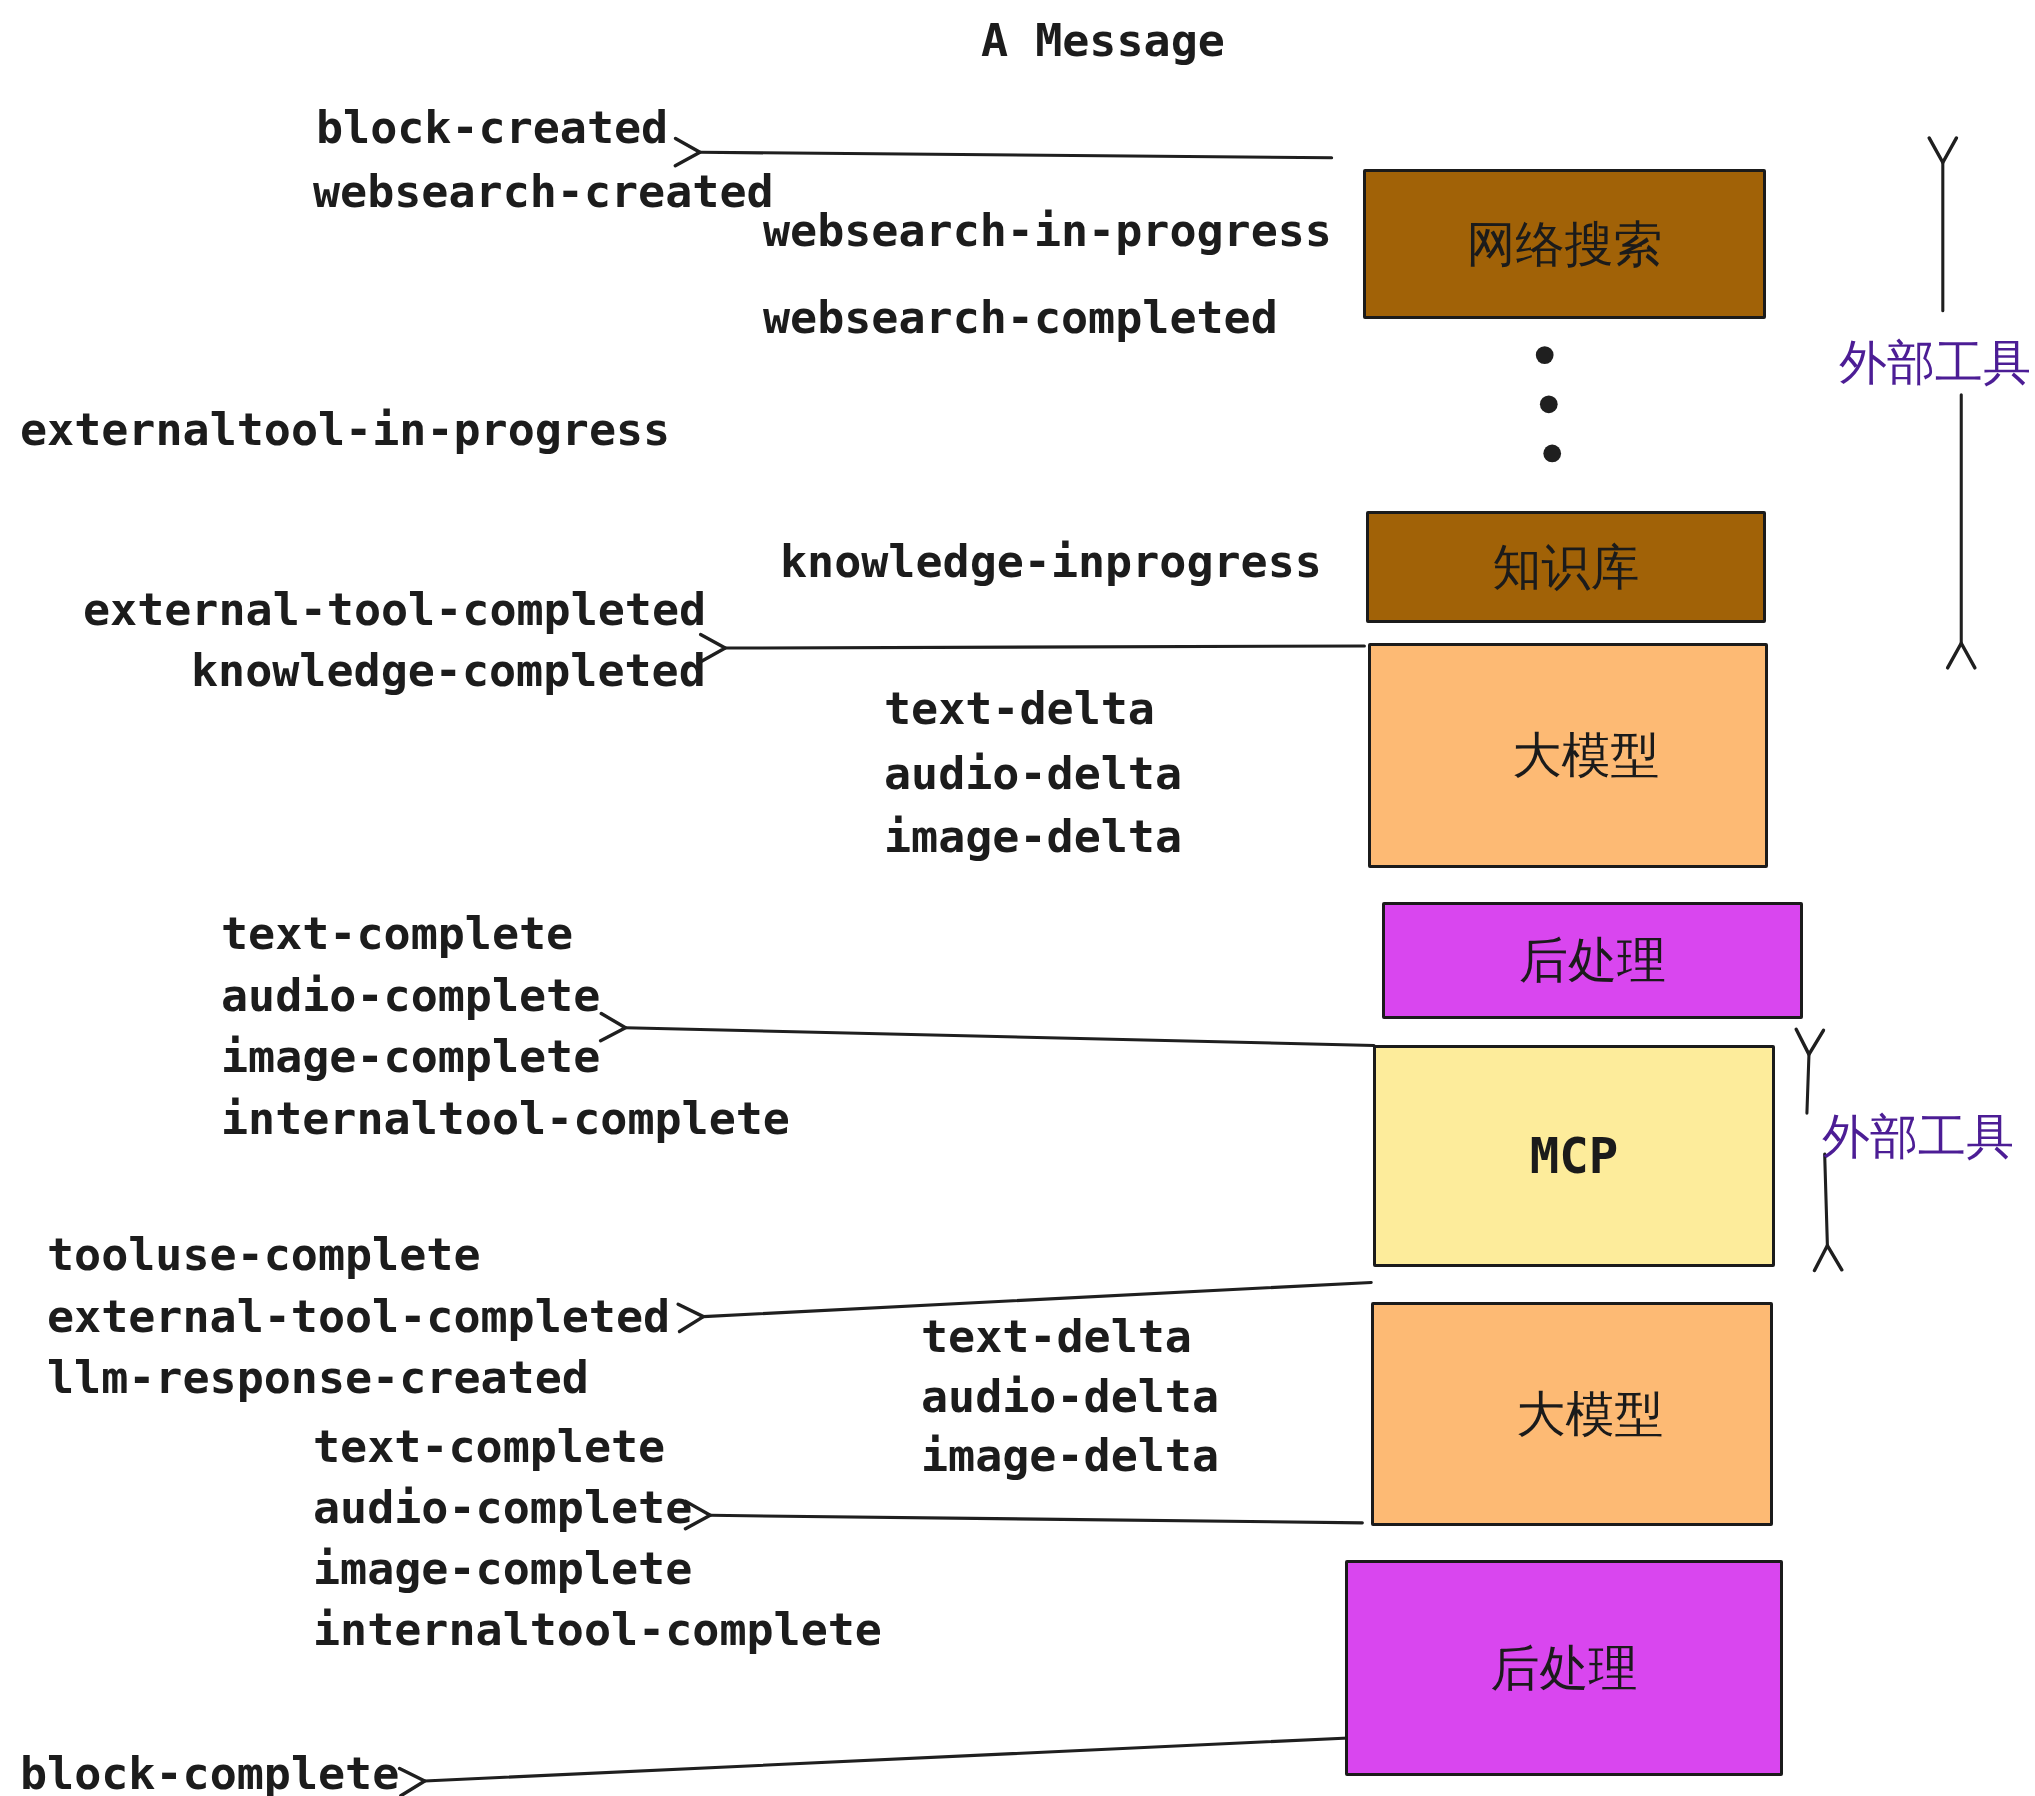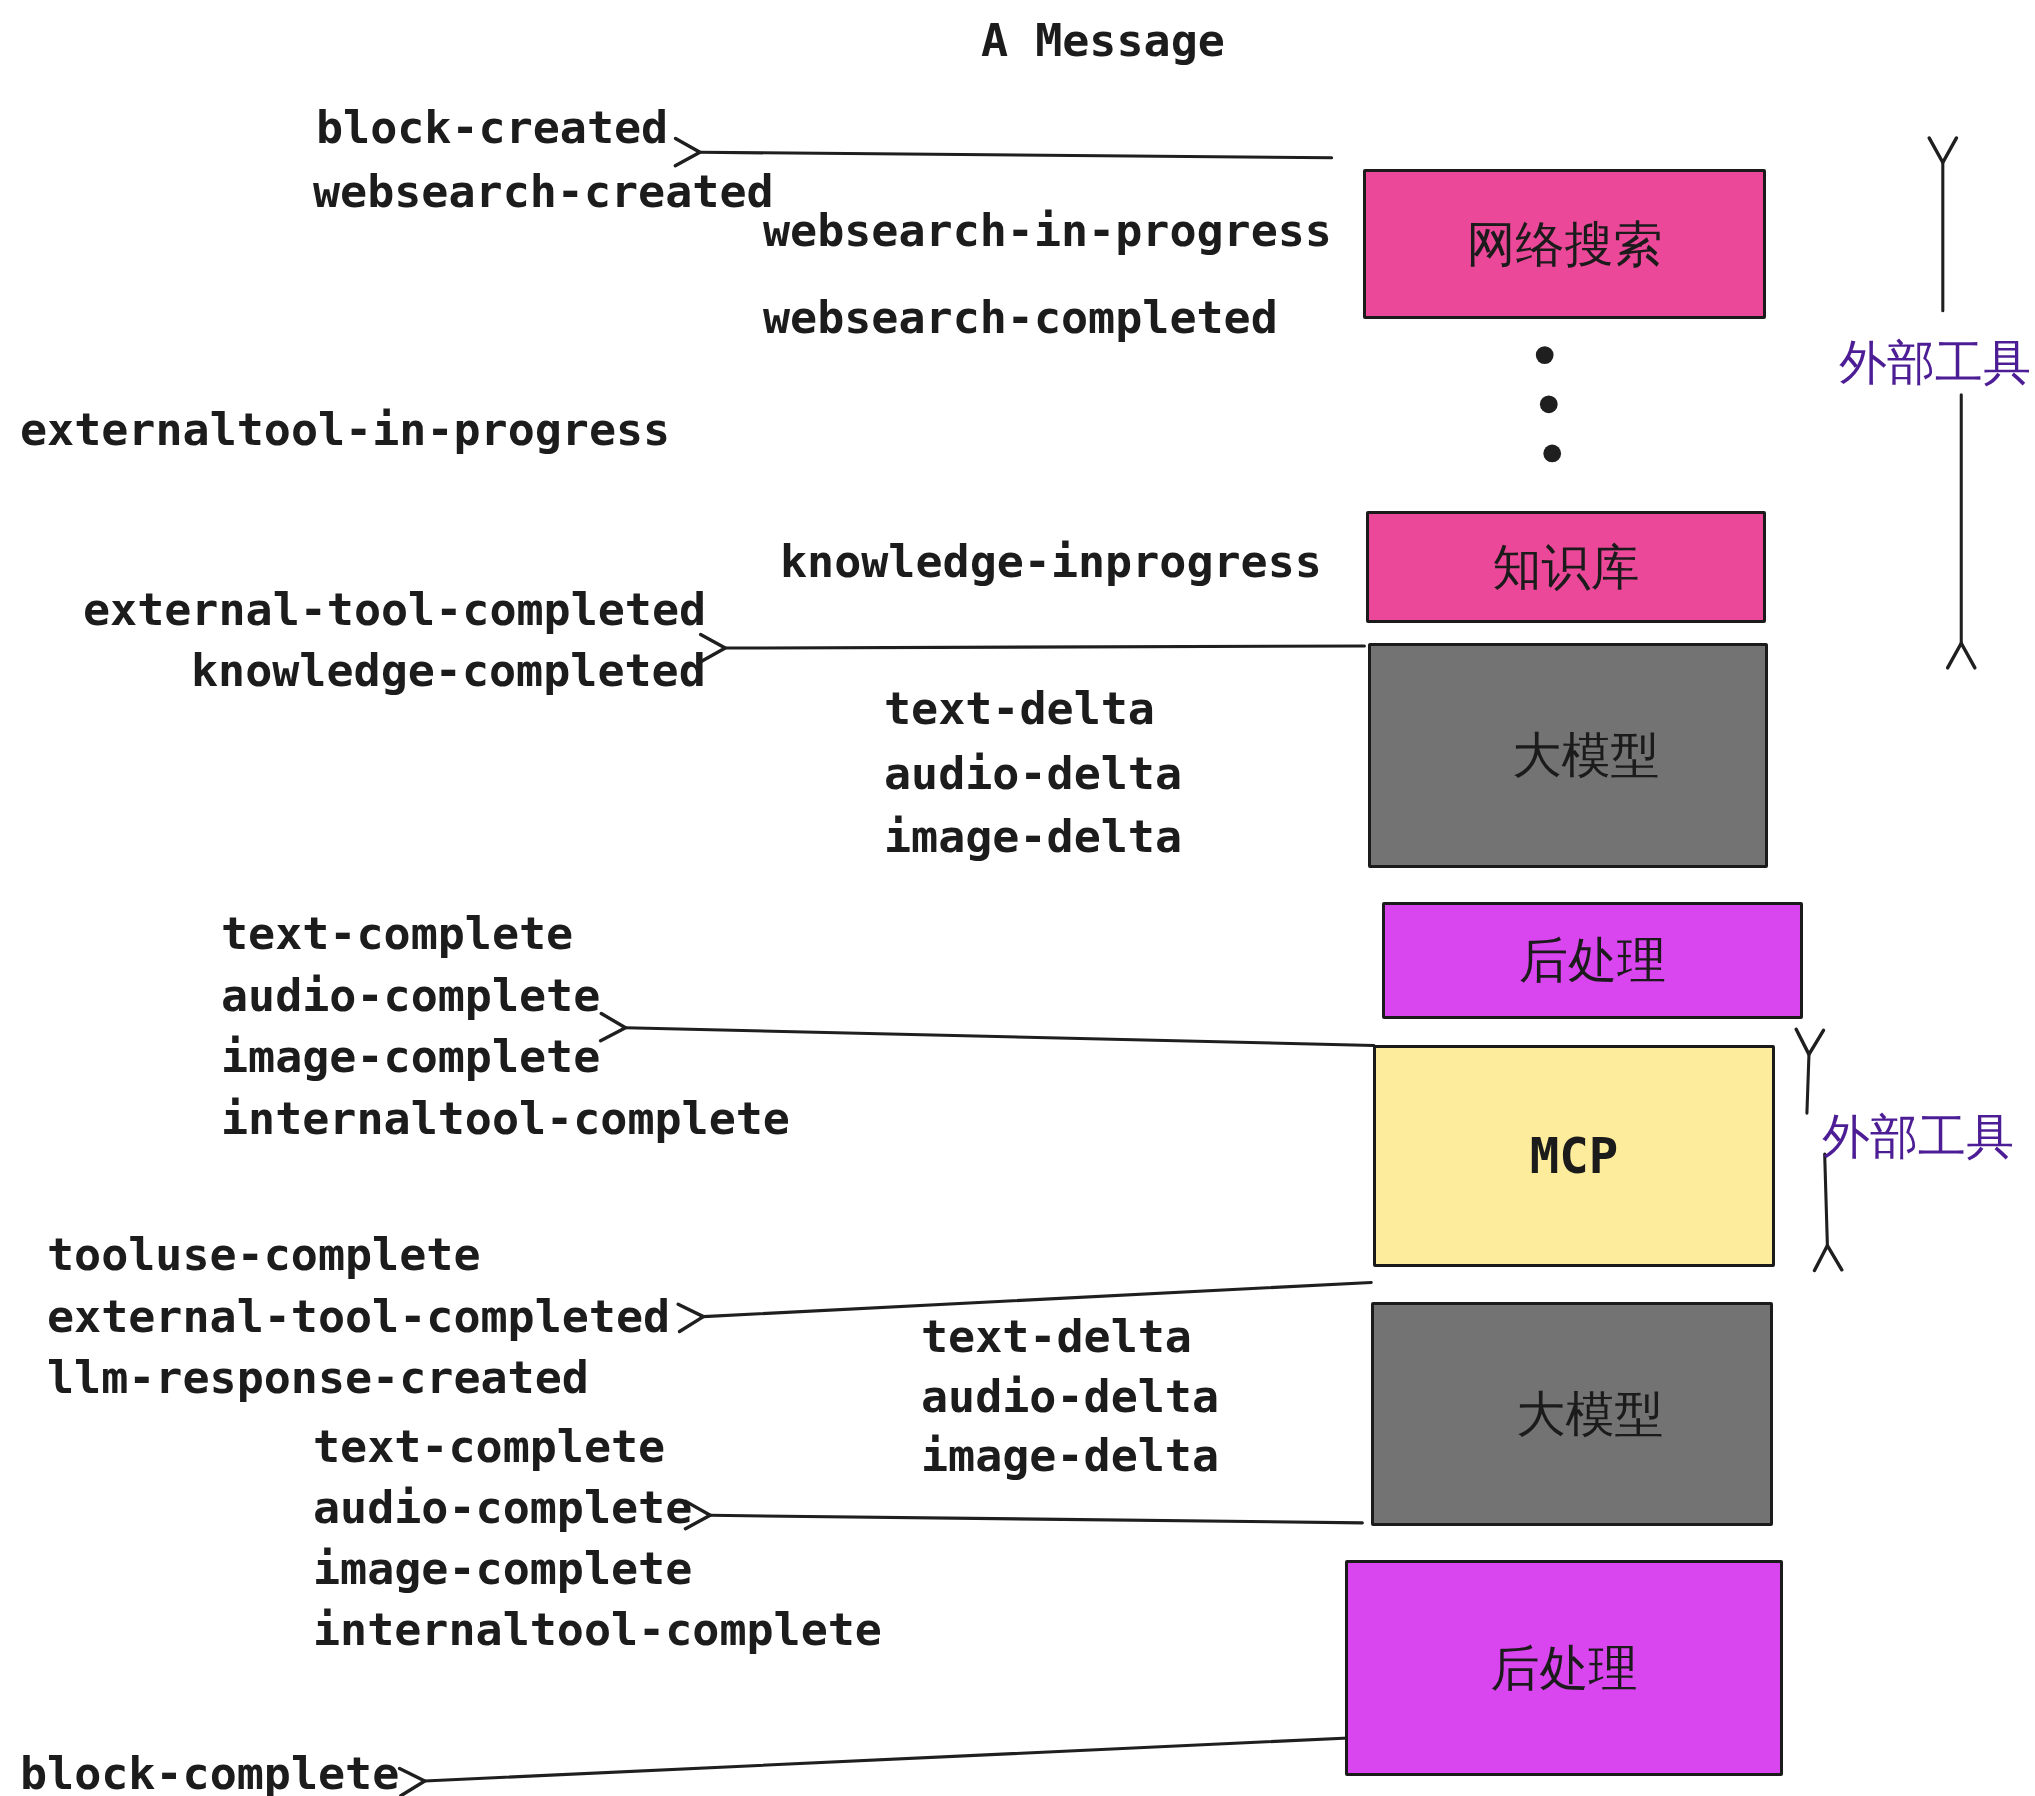--- a/index.html
+++ b/index.html
@@ -23,22 +23,22 @@
     border:3.4px solid #1b1b1b;border-radius:2px;
     display:flex;align-items:center;justify-content:center;
   }
   .box .lbl{
     font:500 49px/1 "DejaVu Sans","Liberation Sans",sans-serif;
     color:#1b1b1b;white-space:nowrap;
   }
   .box .lbl.mono{
     font:700 49px/1 "DejaVu Sans Mono","Liberation Mono",monospace;
   }
-  .fill-pink{background:#ec4899;align-items:center;}
-  .fill-green{background:#737373;padding-left:36px;}
+  .fill-pink{background:#a16207;align-items:center;}
+  .fill-green{background:#fdba74;padding-left:36px;}
   .fill-yellow{background:#fdec9b;}
   .fill-white{background:#d946ef;}
   .side-label{
     position:absolute;
     font:500 48px/1 "DejaVu Sans","Liberation Sans",sans-serif;
     color:#4c1d95;white-space:nowrap;text-align:center;
   }
 </style>
 </head>
 <body>

